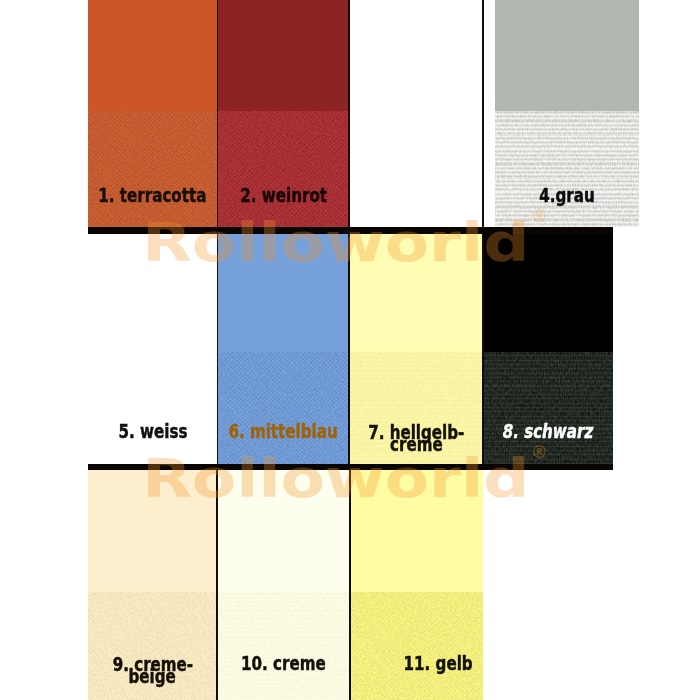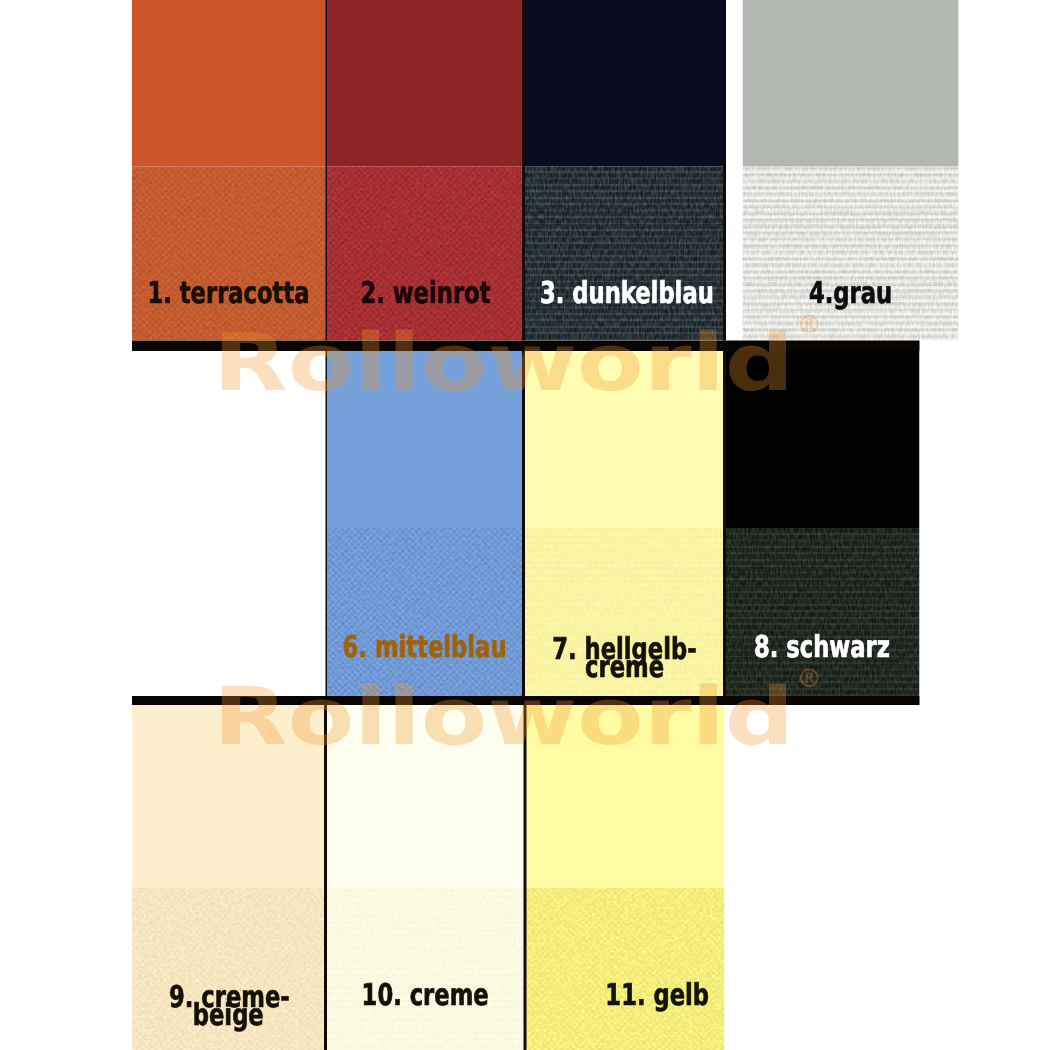--- a/index.html
+++ b/index.html
@@ -86,55 +86,47 @@
           <svg class="noise" style="opacity: 0.07;">
             <rect width="100%" height="100%" filter="url(#gb)"></rect>
           </svg>
           <div class="weave" style="background-image: repeating-linear-gradient(45deg, rgba(255, 255, 255, 0.024) 0px, rgba(255, 255, 255, 0.024) 1.5px, rgba(0, 0, 0, 0.024) 1.5px, rgba(0, 0, 0, 0.024) 3px), repeating-linear-gradient(-45deg, rgba(255, 255, 255, 0.024) 0px, rgba(255, 255, 255, 0.024) 1.5px, rgba(0, 0, 0, 0.024) 1.5px, rgba(0, 0, 0, 0.024) 3px);"></div>
         </div>
         <div class="lbl" style="top: 189px; color: rgb(26, 6, 8);">
           <div><span>2. weinrot</span></div>
         </div>
       </div>
       <div class="vrule" style="left: 128.5px; width: 1.6px;"></div>
-      <div class="cell" style="left: 261px; width: 134px;">
-        <div class="solid" style="height: 111px; background: rgb(10, 12, 32);"></div>
-        <div class="tex" style="top: 111px; background: rgb(25, 39, 46);">
-          <svg class="noise" style="opacity: 0.15;">
-            <rect width="100%" height="100%" filter="url(#fw)"></rect>
-          </svg>
-          <svg class="noise" style="opacity: 0.2;">
-            <rect width="100%" height="100%" filter="url(#fb)"></rect>
-          </svg>
-          <div class="weave" style="background-image: repeating-linear-gradient(0deg, rgba(255, 255, 255, 0.086) 0px, rgba(255, 255, 255, 0.086) 1.1px, rgba(0, 0, 0, 0) 1.1px, rgba(0, 0, 0, 0) 2.2px, rgba(0, 0, 0, 0.09) 2.2px, rgba(0, 0, 0, 0.09) 3.3px, rgba(0, 0, 0, 0.027) 3.3px, rgba(0, 0, 0, 0.027) 4.3px);"></div>
-        </div>
-        <div class="lbl" style="top: 189px; color: rgb(255, 255, 255);">
-          <div><span>3. dunkelblau</span></div>
-        </div>
-      </div>
       <div class="vrule" style="left: 260px; width: 1.6px;"></div>
       <div class="cell" style="left: 395px; width: 144px; margin-left: 12px;">
         <div class="solid" style="height: 111px; background: rgb(179, 183, 177);"></div>
         <div class="tex" style="top: 111px; background: rgb(241, 241, 237);">
           <svg class="noise" style="opacity: 0.16;">
             <rect width="100%" height="100%" filter="url(#fw)"></rect>
           </svg>
           <svg class="noise" style="opacity: 0.1;">
             <rect width="100%" height="100%" filter="url(#fb)"></rect>
           </svg>
           <div class="weave" style="background-image: repeating-linear-gradient(0deg, rgba(255, 255, 255, 0.5) 0px, rgba(255, 255, 255, 0.5) 1.1px, rgba(0, 0, 0, 0) 1.1px, rgba(0, 0, 0, 0) 2.2px, rgba(0, 0, 0, 0.075) 2.2px, rgba(0, 0, 0, 0.075) 3.3px, rgba(0, 0, 0, 0.024) 3.3px, rgba(0, 0, 0, 0.024) 4.3px);"></div>
         </div>
         <div class="lbl" style="top: 189px; color: rgb(12, 12, 12);">
           <div><span>4.grau</span></div>
         </div>
       </div>
       <div class="vrule" style="left: 394px; width: 1.6px;"></div>
     </div>
     <div class="rowrule" style="left: 88px; top: 227px; width: 525px; height: 7px;"></div>
     <div class="row" style="left: 88px; top: 234px; width: 525px; height: 230px;">
+      <div class="cell" style="left: 0px; width: 129.5px;">
+        <div class="solid" style="height: 118px; background: rgb(255, 255, 255);"></div>
+        <div class="tex" style="top: 118px; background: rgb(255, 255, 255);"></div>
+        <div class="lbl" style="top: 191px; color: rgb(17, 17, 17);">
+          <div><span>5. weiss</span></div>
+        </div>
+      </div>
       <div class="cell" style="left: 129.5px; width: 131.5px;">
         <div class="solid" style="height: 118px; background: rgb(118, 160, 217);"></div>
         <div class="tex" style="top: 118px; background: rgb(108, 156, 224);">
           <svg class="noise" style="opacity: 0.075;">
             <rect width="100%" height="100%" filter="url(#gw)"></rect>
           </svg>
           <svg class="noise" style="opacity: 0.062;">
             <rect width="100%" height="100%" filter="url(#gb)"></rect>
           </svg>
           <div class="weave" style="background-image: repeating-linear-gradient(45deg, rgba(255, 255, 255, 0.035) 0px, rgba(255, 255, 255, 0.035) 1.5px, rgba(0, 0, 0, 0.027) 1.5px, rgba(0, 0, 0, 0.027) 3px), repeating-linear-gradient(-45deg, rgba(255, 255, 255, 0.035) 0px, rgba(255, 255, 255, 0.035) 1.5px, rgba(0, 0, 0, 0.027) 1.5px, rgba(0, 0, 0, 0.027) 3px);"></div>
@@ -165,21 +157,21 @@
         <div class="solid" style="height: 118px; background: rgb(0, 0, 0);"></div>
         <div class="tex" style="top: 118px; background: rgb(22, 30, 22);">
           <svg class="noise" style="opacity: 0.11;">
             <rect width="100%" height="100%" filter="url(#fw)"></rect>
           </svg>
           <svg class="noise" style="opacity: 0.14;">
             <rect width="100%" height="100%" filter="url(#fb)"></rect>
           </svg>
           <div class="weave" style="background-image: repeating-linear-gradient(0deg, rgba(255, 255, 255, 0.06) 0px, rgba(255, 255, 255, 0.06) 1.1px, rgba(0, 0, 0, 0) 1.1px, rgba(0, 0, 0, 0) 2.2px, rgba(0, 0, 0, 0.06) 2.2px, rgba(0, 0, 0, 0.06) 3.3px, rgba(0, 0, 0, 0.02) 3.3px, rgba(0, 0, 0, 0.02) 4.3px);"></div>
         </div>
-        <div class="lbl" style="top: 191px; color: rgb(255, 255, 255);">
+        <div class="lbl" style="top: 191px; color: rgb(255, 255, 255); font-style: italic;">
           <div><span>8. schwarz</span></div>
         </div>
       </div>
       <div class="vrule" style="left: 394px; width: 1.6px;"></div>
     </div>
     <div class="rowrule" style="left: 88px; top: 464px; width: 525px; height: 6px;"></div>
     <div class="row" style="left: 88px; top: 470px; width: 395px; height: 230px;">
       <div class="cell" style="left: 0px; width: 129px;">
         <div class="solid" style="height: 122px; background: rgb(253, 239, 205);"></div>
         <div class="tex" style="top: 122px; background: rgb(255, 239, 196);">

